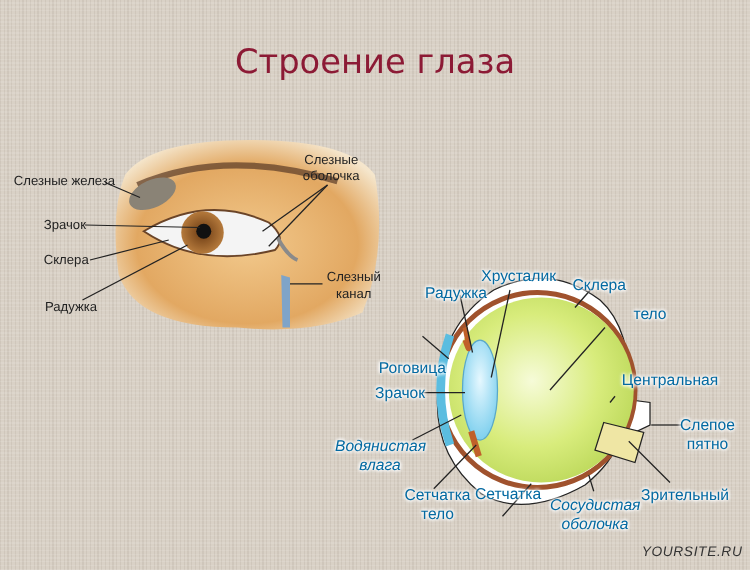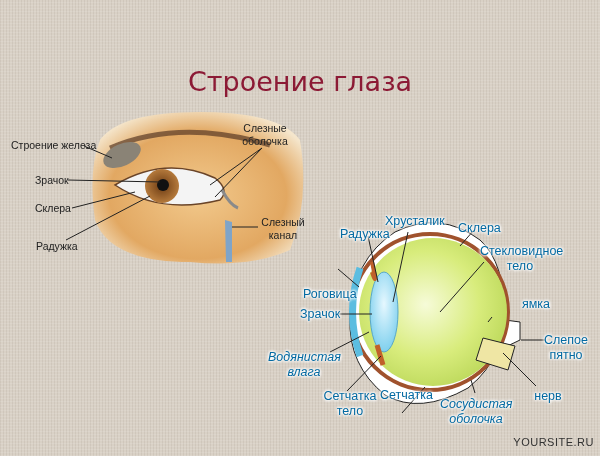--- a/index.html
+++ b/index.html
@@ -6,28 +6,28 @@
   body {
     width:600px; height:456px; overflow:hidden; position:relative;
     background:#d9d1c6;
     background-image:
       repeating-linear-gradient(0deg, rgba(255,255,255,0.10) 0 1px, transparent 1px 3px),
       repeating-linear-gradient(90deg, rgba(120,105,90,0.10) 0 1px, transparent 1px 3px);
     font-family:"Liberation Sans", sans-serif;
   }
   .title {
     position:absolute; left:0; right:0; top:34px; text-align:center;
-    font-family:"DejaVu Sans", sans-serif; font-size:27px; color:#8c1a35;margin-top:32px;
+    font-family:"DejaVu Sans", sans-serif; font-size:27px; color:#8c1a35;
   }
   svg.diagram { position:absolute; left:0; top:0; }
   .lbl { position:absolute; font-size:10.5px; color:#222; line-height:13px; }
   .lbl2 { position:absolute; font-size:12.5px; color:#0369a1; line-height:15px;
           text-shadow: 0 0 3px #fff, 0 0 3px #fff, 0 0 3px #fff, 0 0 4px #fff; }
   .c { text-align:center; }
-  .wm { position:absolute; right:6px; bottom:8px; font-size:11px; color:#333; letter-spacing:0.5px; }
+  .wm { position:absolute; right:6px; bottom:8px; font-size:11px; color:#333; letter-spacing:0.5px;font-style:italic; }
 </style>
 </head>
 <body>
 
 <div class="title">Строение глаза</div>
 
 <svg class="diagram" width="600" height="456">
   <defs>
     <radialGradient id="skin" cx="50%" cy="55%" r="60%">
       <stop offset="0%" stop-color="#f2c98c"></stop>
@@ -91,55 +91,54 @@
     <line x1="492" y1="317" x2="488" y2="322"></line>
     <line x1="521" y1="340" x2="545" y2="340"></line>
     <line x1="330" y1="352" x2="369" y2="332"></line>
     <line x1="503" y1="353" x2="536" y2="386"></line>
     <line x1="347" y1="391" x2="381" y2="356"></line>
     <line x1="402" y1="413" x2="425" y2="387"></line>
     <line x1="475" y1="393" x2="471" y2="380"></line>
   </g>
 </svg>
 
-<div class="lbl" style="left:11px;top:139px;">Строение железа</div>
+<div class="lbl" style="left:11px;top:139px;">Слезные железа</div>
 <div class="lbl" style="left:35px;top:174px;">Зрачок</div>
 <div class="lbl" style="left:35px;top:202px;">Склера</div>
 <div class="lbl" style="left:36px;top:240px;">Радужка</div>
 <div class="lbl c" style="left:240px;top:122px;width:50px;">
   <div>Слезные</div>
   <div>оболочка</div>
 </div>
 <div class="lbl c" style="left:258px;top:216px;width:50px;">
   <div>Слезный</div>
   <div>канал</div>
 </div>
 
 <div class="lbl2" style="left:385px;top:214px;">Хрусталик</div>
 <div class="lbl2" style="left:340px;top:227px;">Радужка</div>
 <div class="lbl2" style="left:458px;top:221px;">Склера</div>
 <div class="lbl2" style="left:303px;top:258px;margin-top:29px;">Роговица</div>
 <div class="lbl2 c" style="left:480px;top:244px;width:80px;">
-  <div>Стекловидное</div>
   <div>тело</div>
 </div>
 <div class="lbl2" style="left:300px;top:307px;">Зрачок</div>
 <div class="lbl2 c" style="left:496px;top:297px;width:80px;">
-  <div>ямка</div>
+  <div>Центральная</div>
 </div>
 <div class="lbl2 c" style="left:540px;top:333px;width:52px;">
   <div>Слепое</div>
   <div>пятно</div>
 </div>
 <div class="lbl2 c" style="left:268px;top:350px;width:72px;font-style:italic;">
   <div>Водянистая</div>
   <div>влага</div>
 </div>
 <div class="lbl2 c" style="left:508px;top:389px;width:80px;">
-  <div>нерв</div>
+  <div>Зрительный</div>
 </div>
 <div class="lbl2 c" style="left:315px;top:389px;width:70px;">
   <div>Сетчатка</div>
   <div>тело</div>
 </div>
 <div class="lbl2" style="left:380px;top:388px;">Сетчатка</div>
 <div class="lbl2 c" style="left:440px;top:397px;width:72px;font-style:italic;">
   <div>Сосудистая</div>
   <div>оболочка</div>
 </div>

